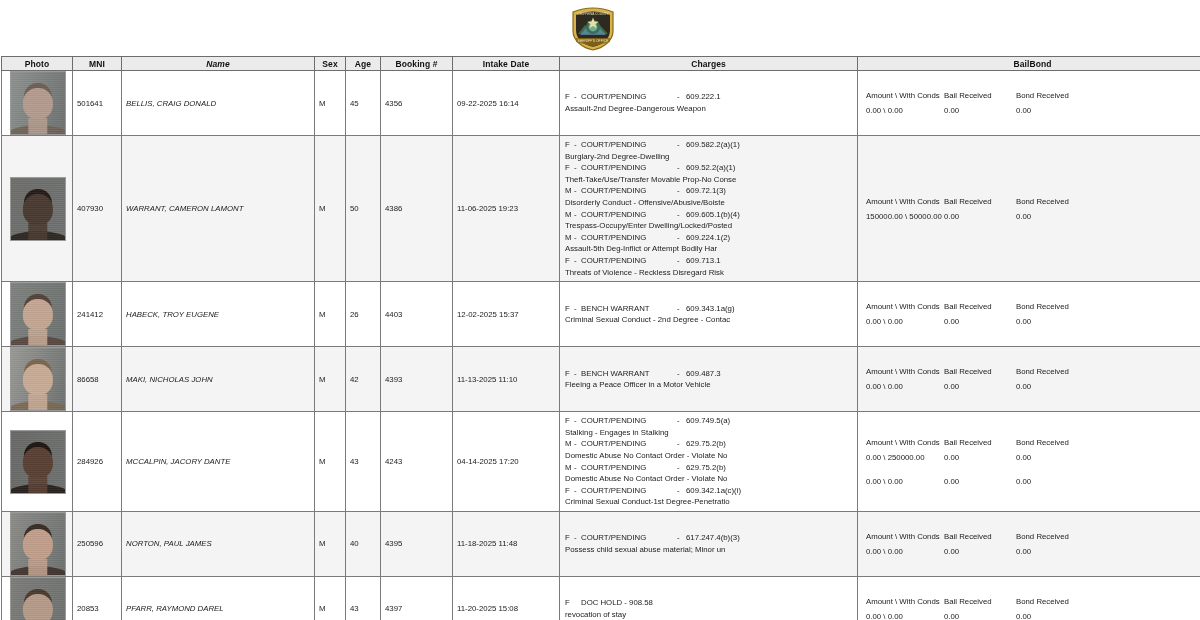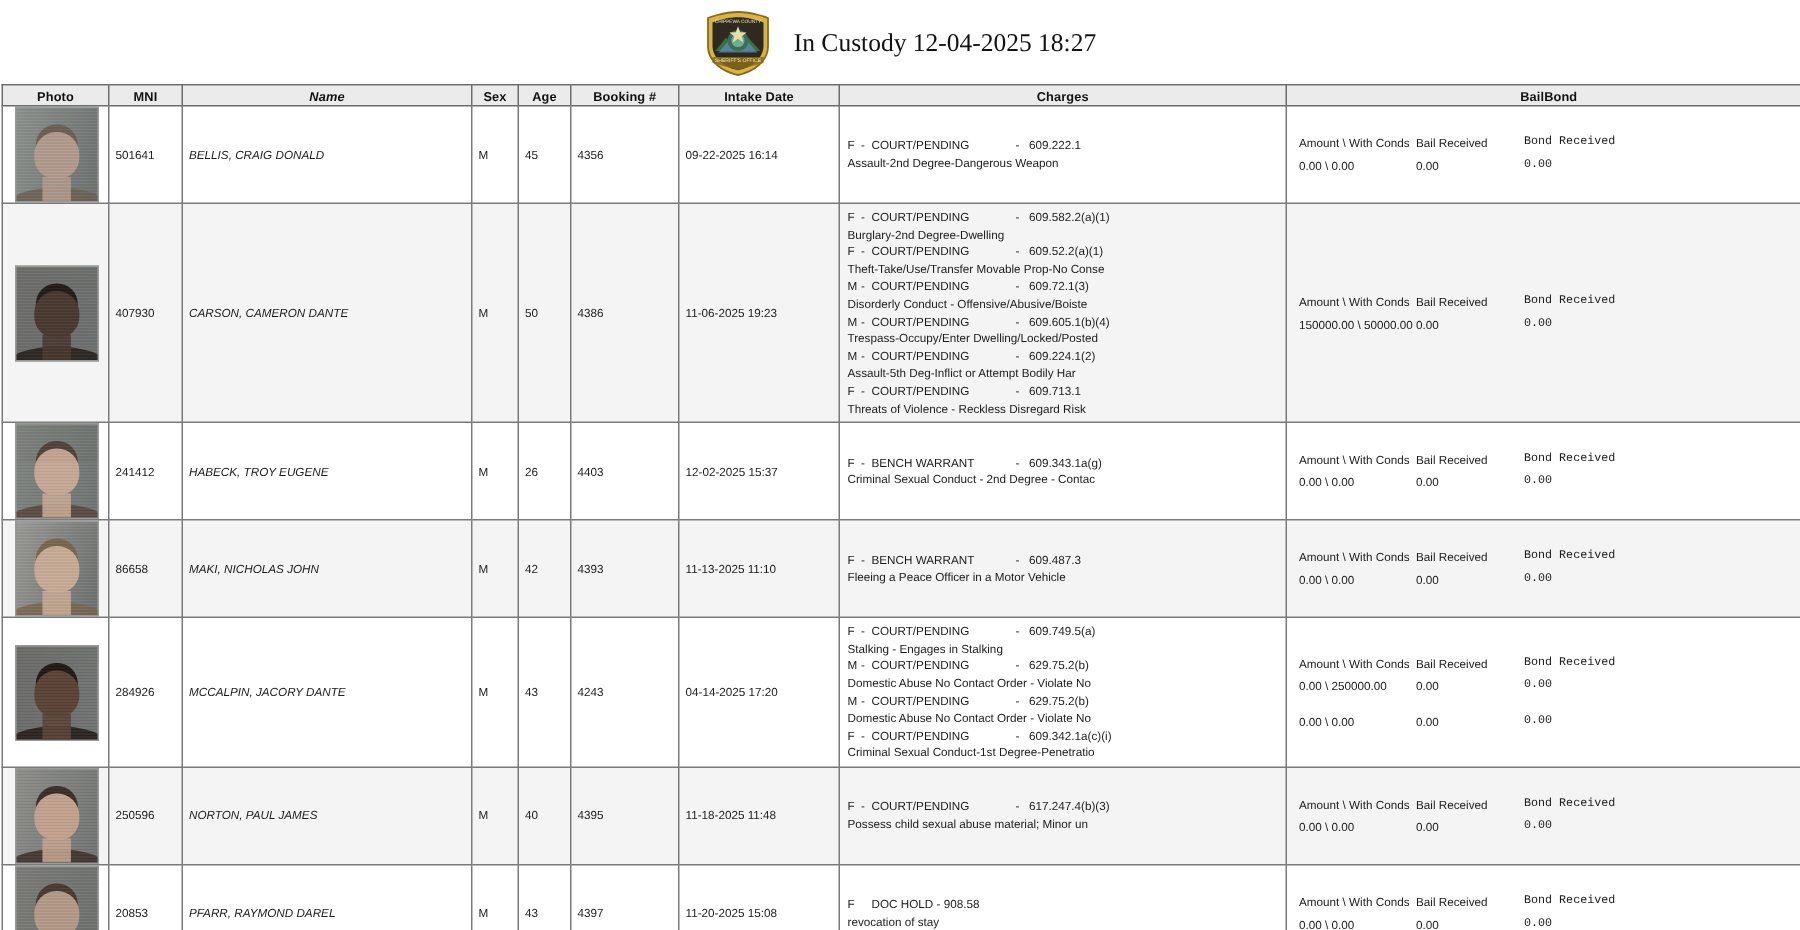--- a/index.html
+++ b/index.html
@@ -59,21 +59,21 @@
   .charge .ln1 .stat{}
   .charge .ln2{line-height:11.6px;}
   .charges-box{padding:3px 0 3px 5px;}
 
   
   .bail-box{padding:3px 0 3px 8px;}
   .bail-hdr,.bail-val{display:flex;white-space:nowrap;line-height:15px;}
   .bail-hdr span,.bail-val span{display:inline-block;}
   .b-col1{width:78px;}
   .b-col2{width:72px;}
-  .b-col3{width:60px;font-family:Liberation Mono, monospace;}
+  .b-col3{width:60px;}
   .bail-hdr{color:#1b1b1b;}
   .bail-val{color:#1b1b1b;}
   .spacer-gap{height:9px;}
 </style>
 </head>
 <body>
 
 <div class="page">
 
   <div class="header">
@@ -87,21 +87,20 @@
         <circle cx="23" cy="20" r="4.4" fill="#6fae8e"></circle>
         <g fill="#e7dfa8">
           <path d="M23 10.5 l1.5 4 4.2 .2 -3.3 2.6 1.2 4 -3.6-2.4 -3.6 2.4 1.2-4 -3.3-2.6 4.2-.2 Z"></path>
         </g>
         <path d="M6 31 L40 31 L40 35 L23 39.6 L6 35 Z" fill="#8a6a18" opacity=".85"></path>
         <text x="23" y="34.6" font-size="3.4" fill="#f2e6bd" text-anchor="middle" font-family="Liberation Sans, sans-serif">SHERIFF'S OFFICE</text>
         <text x="23" y="8.4" font-size="3.2" fill="#efe2b4" text-anchor="middle" font-family="Liberation Sans, sans-serif">CHIPPEWA COUNTY</text>
       </svg>
     </div>
     <div class="titles">
-      <div class="title-2">In Custody 12-04-2025 18:27</div>
     </div>
   </div>
 
   <table class="roster">
     <thead>
       <tr>
         <th class="c-photo">Photo</th>
         <th class="c-mni">MNI</th>
         <th class="c-name">Name</th>
         <th class="c-sex">Sex</th>
@@ -181,21 +180,21 @@
                 <div class="neck" style="width:36%;height:26%;background:#4a3a31;opacity:.9"></div>
                 <div class="head" style="width:56%;height:50%;background:#4a3a31;box-shadow:0 -6px 0 -1px #241c18"></div>
                 <div class="scan"></div>
               </div>
             </div>
           </td>
           <td class="c-mni">
             <div class="cell-pad">407930</div>
           </td>
           <td class="c-name">
-            <div class="cell-pad">CARSON, CAMERON DANTE</div>
+            <div class="cell-pad">WARRANT, CAMERON LAMONT</div>
           </td>
           <td class="c-sex">
             <div class="cell-pad">M</div>
           </td>
           <td class="c-age">
             <div class="cell-pad">50</div>
           </td>
           <td class="c-book">
             <div class="cell-pad">4386</div>
           </td>

